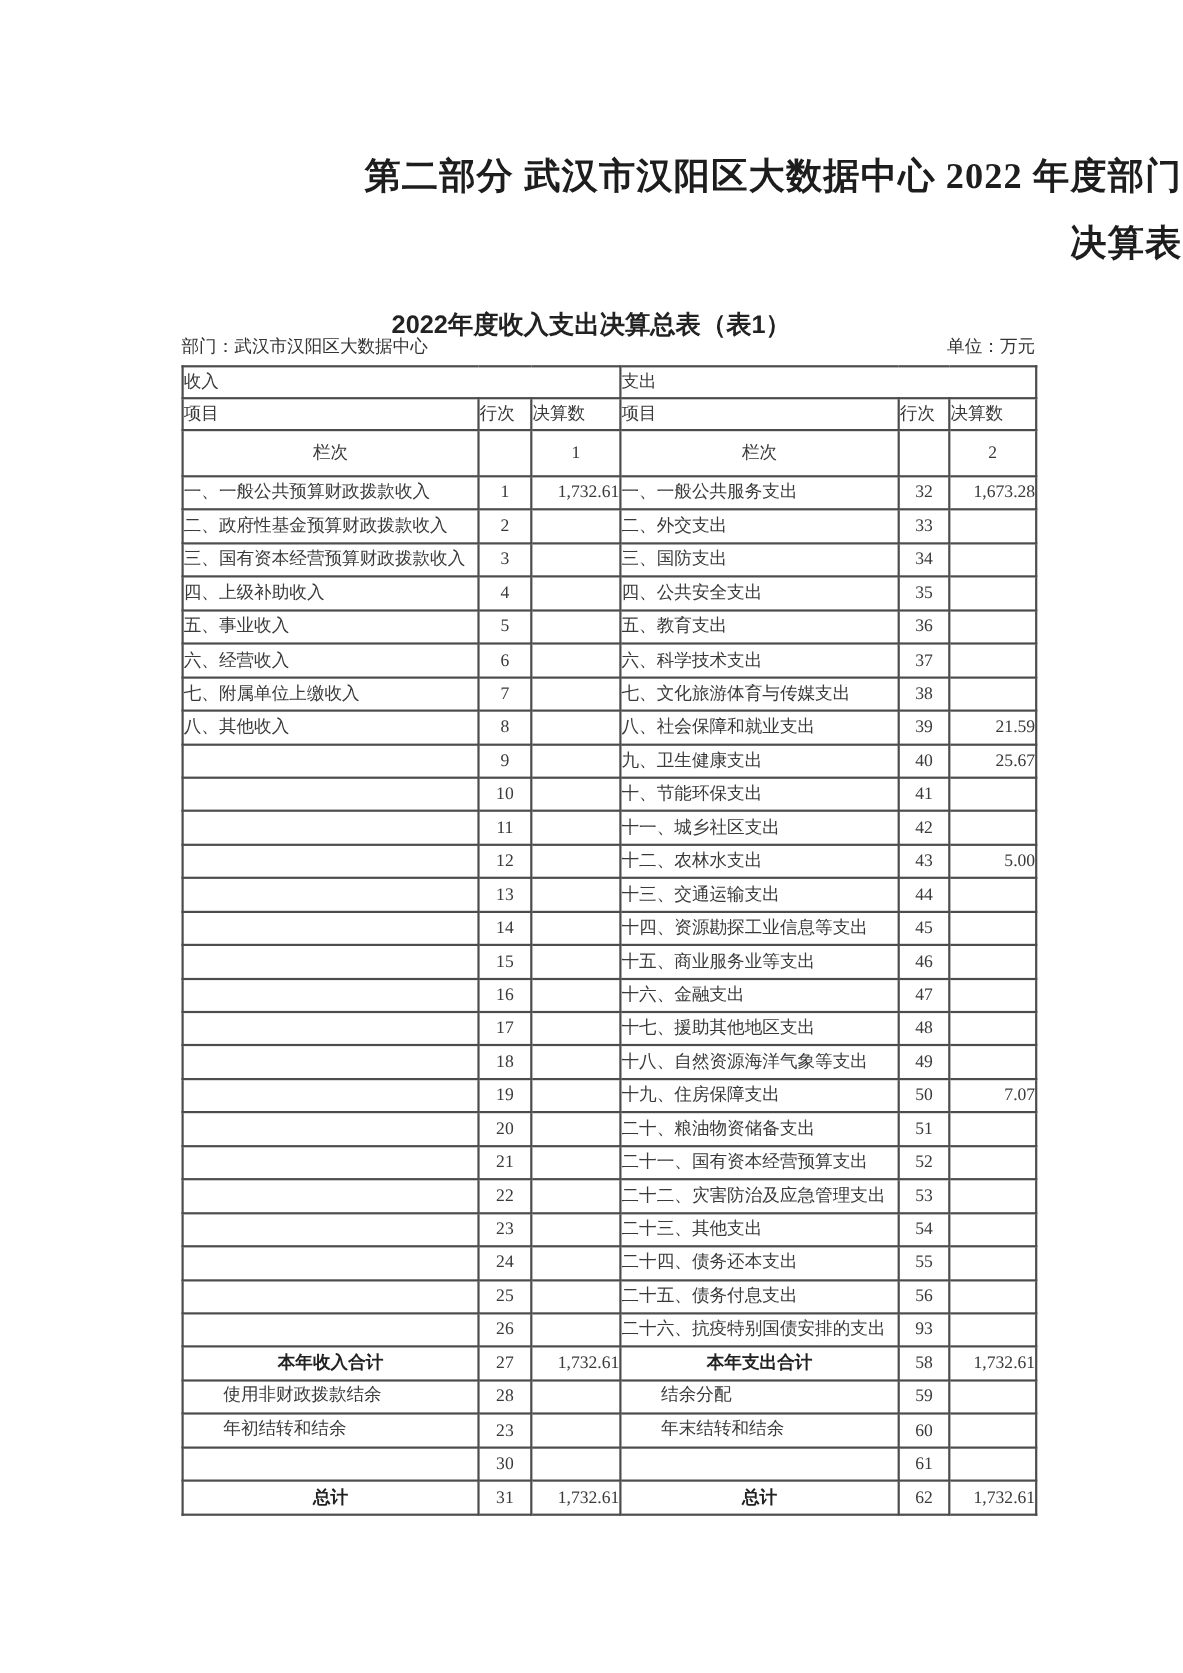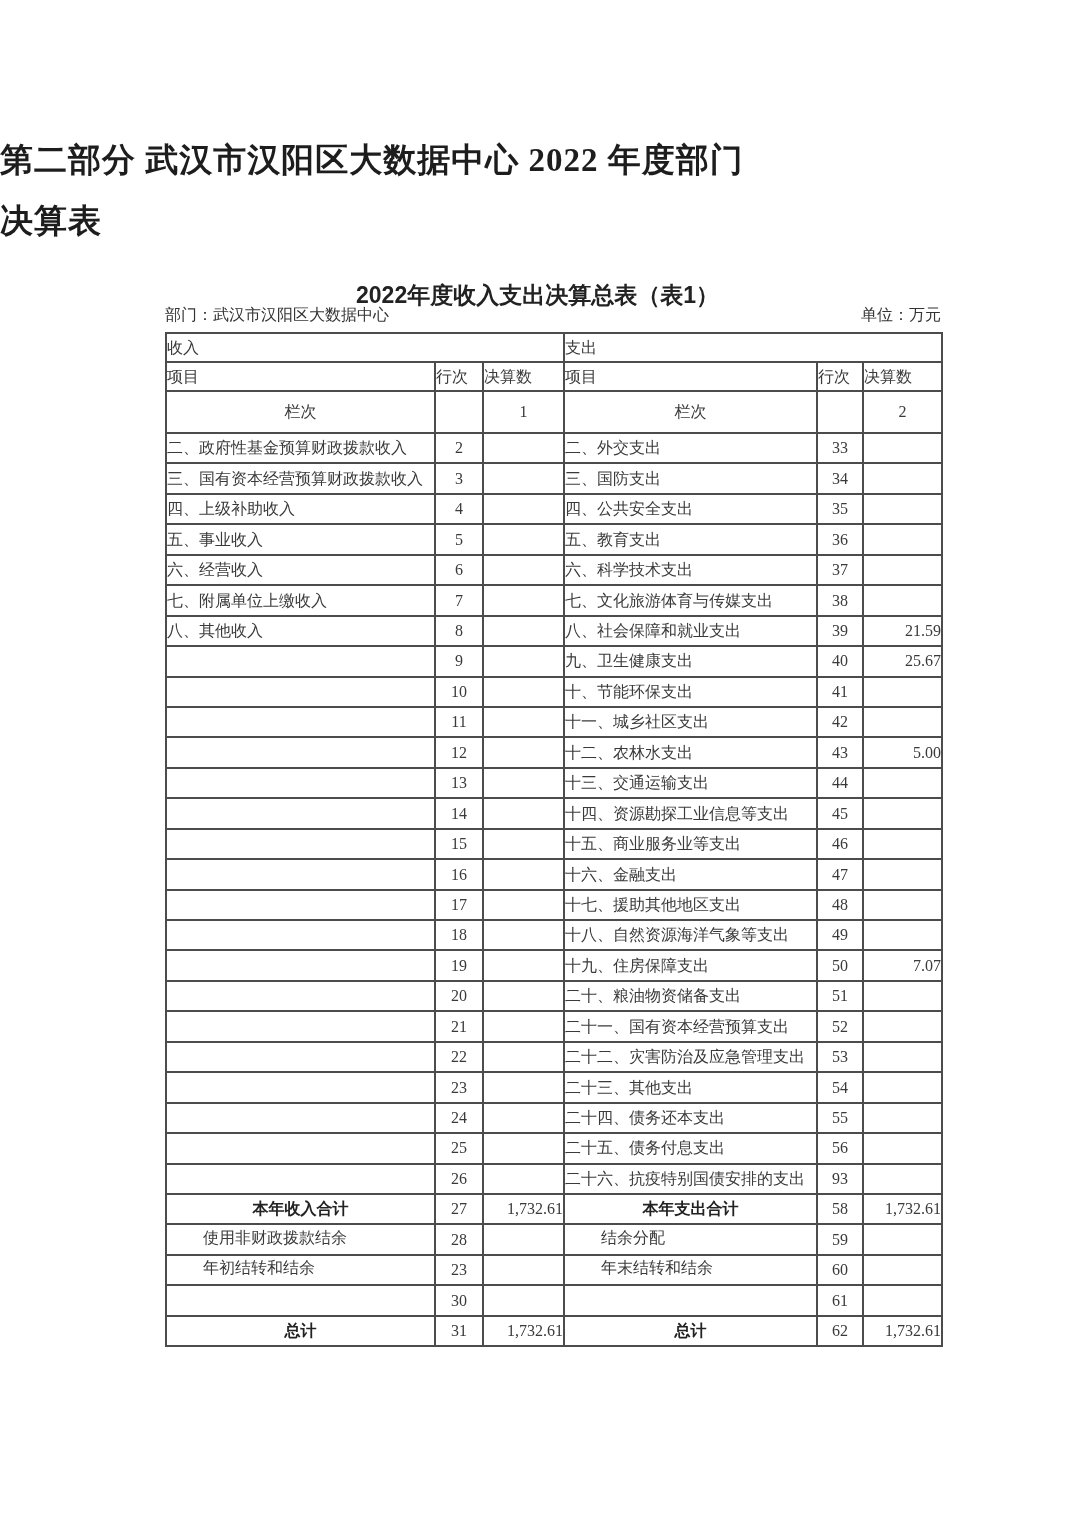--- a/index.html
+++ b/index.html
@@ -6,21 +6,21 @@
   .page{
     position:relative;
     width:1075px;height:1521px;
     background:#ffffff;
     font-family:"Liberation Serif","DejaVu Serif",serif;
     color:#333333;
     overflow:hidden;
   }
   .doc-title{
     position:absolute;left:0;width:100%;
-    text-align:left;font-weight:bold;
+    text-align:right;font-weight:bold;
     font-size:33px;letter-spacing:1px;color:#1d1d1d;
   }
   .doc-title.line1{top:138px;}
   .doc-title.line2{top:199px;}
   .tbl-title{
     position:absolute;top:280px;left:0;width:100%;
     text-align:center;font-weight:bold;font-size:23px;color:#222222;
     font-family:"Liberation Sans","DejaVu Sans",sans-serif;
   }
   .meta{
@@ -96,20 +96,28 @@
         <td class="lanci">栏次</td>
         <td class="lanci"></td>
         <td class="lanci">1</td>
         <td class="lanci">栏次</td>
         <td class="lanci"></td>
         <td class="lanci">2</td>
       </tr>
     </thead>
     <tbody id="tbody">
         <tr>
+          <td class="item normal">一、一般公共预算财政拨款收入</td>
+          <td class="lineno">1</td>
+          <td class="amount normal">1,732.61</td>
+          <td class="item normal">一、一般公共服务支出</td>
+          <td class="lineno">32</td>
+          <td class="amount normal">1,673.28</td>
+        </tr>
+        <tr>
           <td class="item normal">二、政府性基金预算财政拨款收入</td>
           <td class="lineno">2</td>
           <td class="amount normal"></td>
           <td class="item normal">二、外交支出</td>
           <td class="lineno">33</td>
           <td class="amount normal"></td>
         </tr>
         <tr>
           <td class="item normal">三、国有资本经营预算财政拨款收入</td>
           <td class="lineno">3</td>

